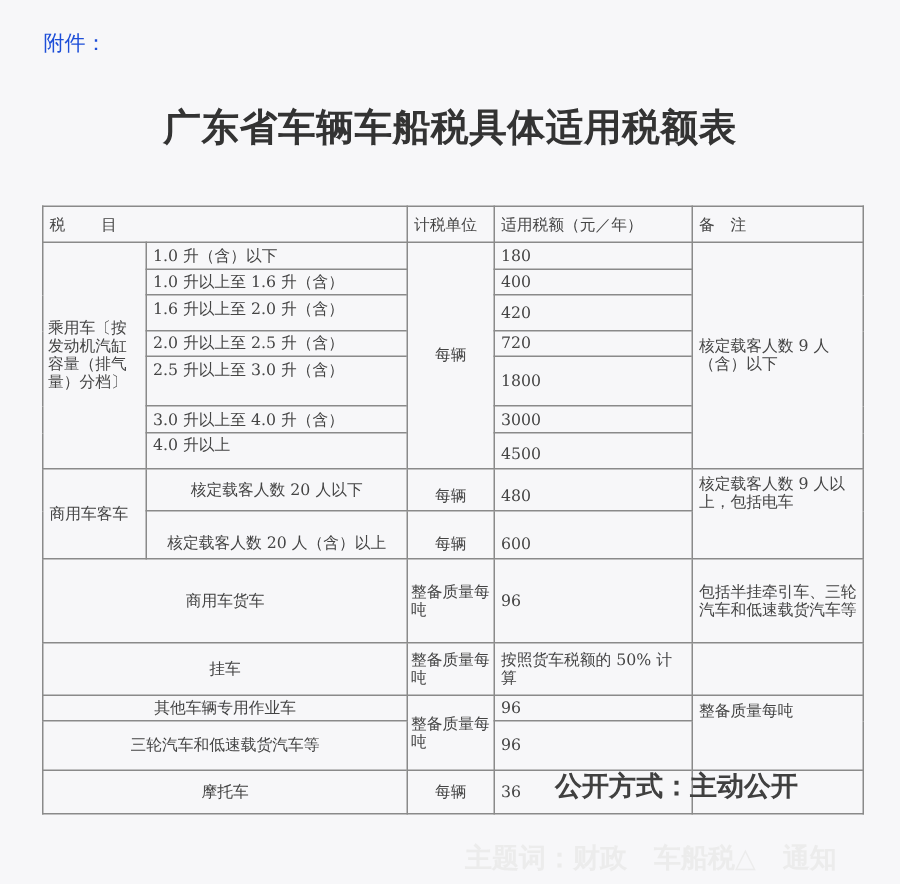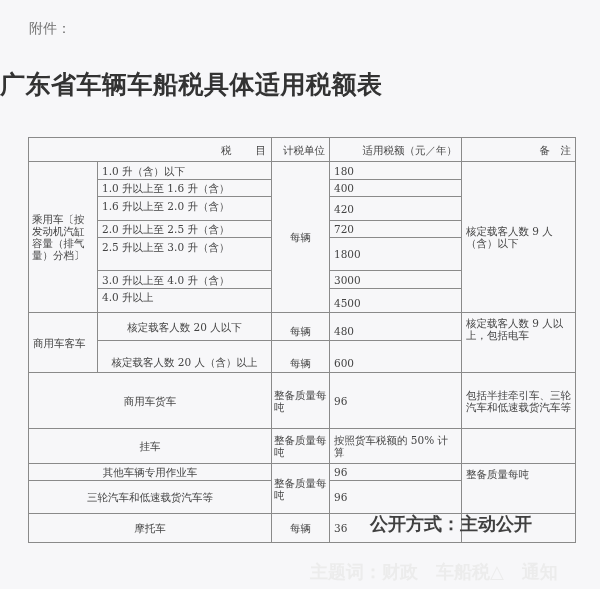--- a/index.html
+++ b/index.html
@@ -2,32 +2,32 @@
 <html><head>
 <meta charset="utf-8">
 <style>
   html, body { margin:0; padding:0; }
   body {
     width:600px; height:589px; overflow:hidden; position:relative;
     background:#f7f7f9;
     font-family:"DejaVu Serif", serif;
     color:#3a3a3a;
   }
-  .attach { position:absolute; left:29px; top:20px; font-size:14px; color:#737373; font-family:"DejaVu Sans", sans-serif; }
-  .title { position:absolute; left:0; width:600px; top:68px; text-align:left; font-size:25px; font-weight:bold; color:#333; letter-spacing:0.5px; font-family:"DejaVu Serif", serif; }
+  .attach { position:absolute; left:29px; top:20px; font-size:14px; color:#1d4ed8; font-family:"DejaVu Sans", sans-serif; }
+  .title { position:absolute; left:0; width:600px; top:68px; text-align:center; font-size:25px; font-weight:bold; color:#333; letter-spacing:0.5px; font-family:"DejaVu Serif", serif; }
   table.tax {
     position:absolute; left:28px; top:137px; width:547px;
     border-collapse:collapse; table-layout:fixed;
     font-size:10.5px; color:#444;
   }
   table.tax td {
     border:1px solid #8a8a8a; padding:0 4px; vertical-align:middle; line-height:12px;
   }
   .c { text-align:center; }
-  .hdr td { height:23px; text-align:right; }
+  .hdr td { height:23px; text-align:left; }
   .sp { letter-spacing:1px; }
   .watermark1 { position:absolute; left:370px; top:512px; font-size:18px; color:#404040; font-weight:bold; font-family:"DejaVu Sans", sans-serif; }
   .watermark2 { position:absolute; left:310px; top:560px; font-size:18px; color:#ececec; font-weight:bold; font-family:"DejaVu Sans", sans-serif; }
 </style>
 </head>
 <body>
 
 <div class="attach">附件：</div>
 <div class="title">广东省车辆车船税具体适用税额表</div>
 

